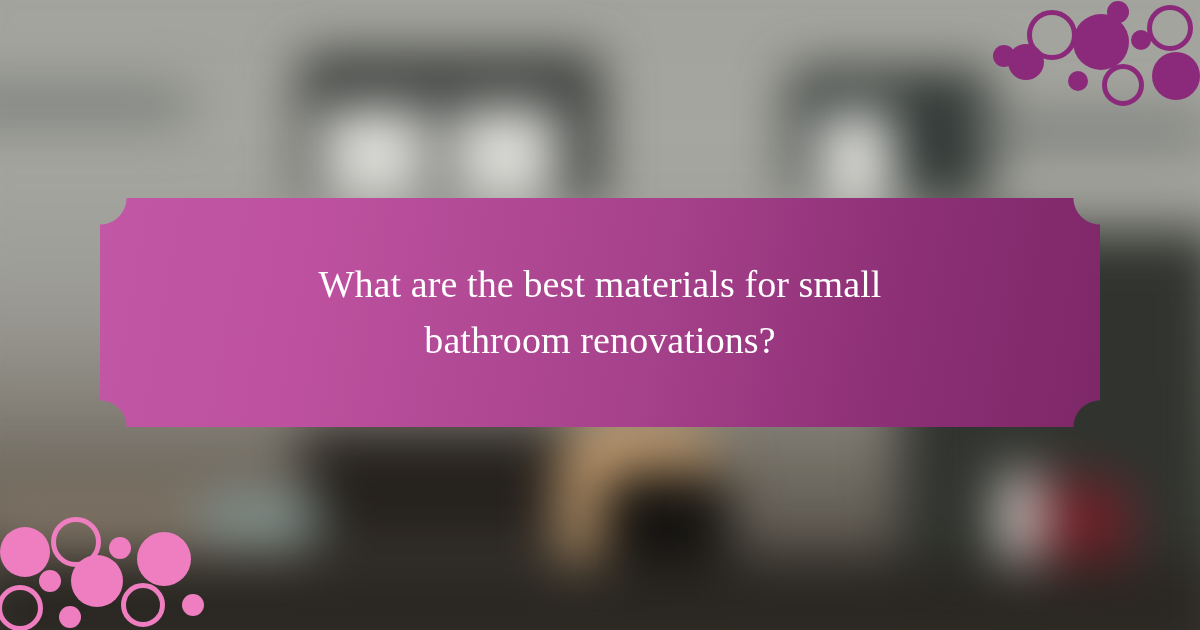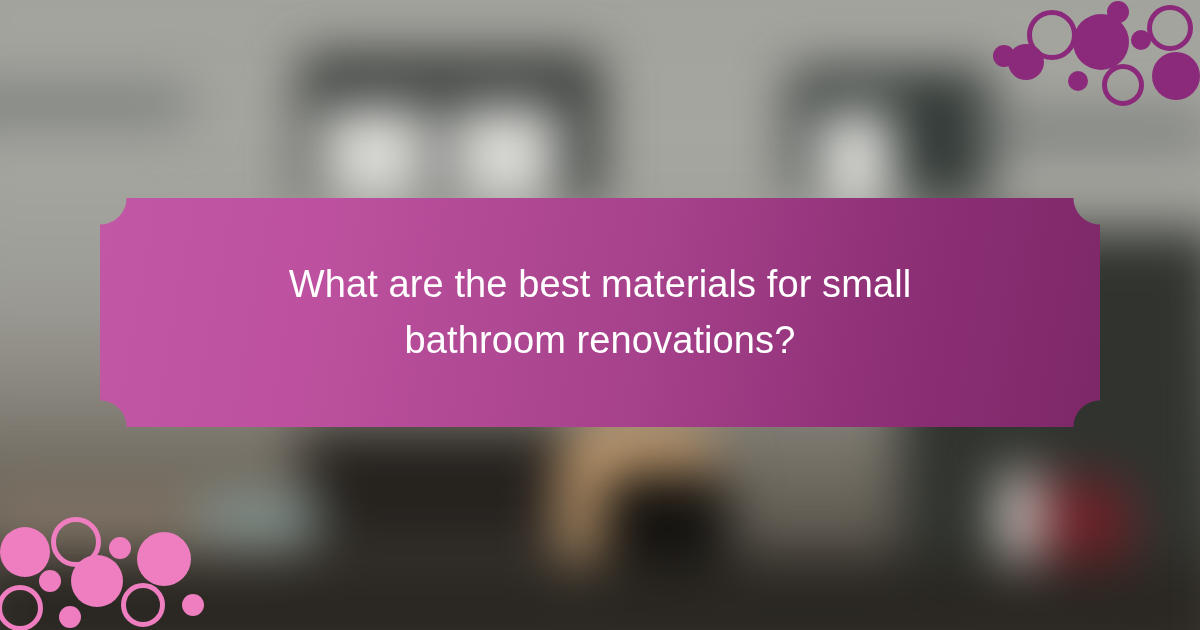--- a/index.html
+++ b/index.html
@@ -10,20 +10,21 @@
   body {
     font-family: "Liberation Sans", sans-serif;
   }
 
   #card {
     position: relative;
     width: 1200px;
     height: 630px;
     overflow: hidden;
     background: #9a9a96;
+    font-family: Liberation Serif, serif;
   }
 
   
   .bg-layer {
     position: absolute;
     inset: -60px;
     filter: blur(26px);
   }
 
   

